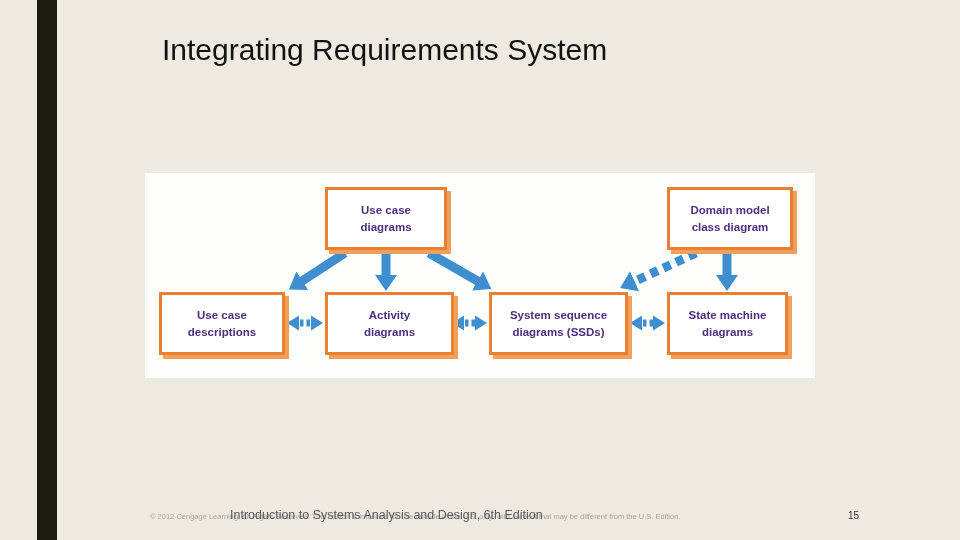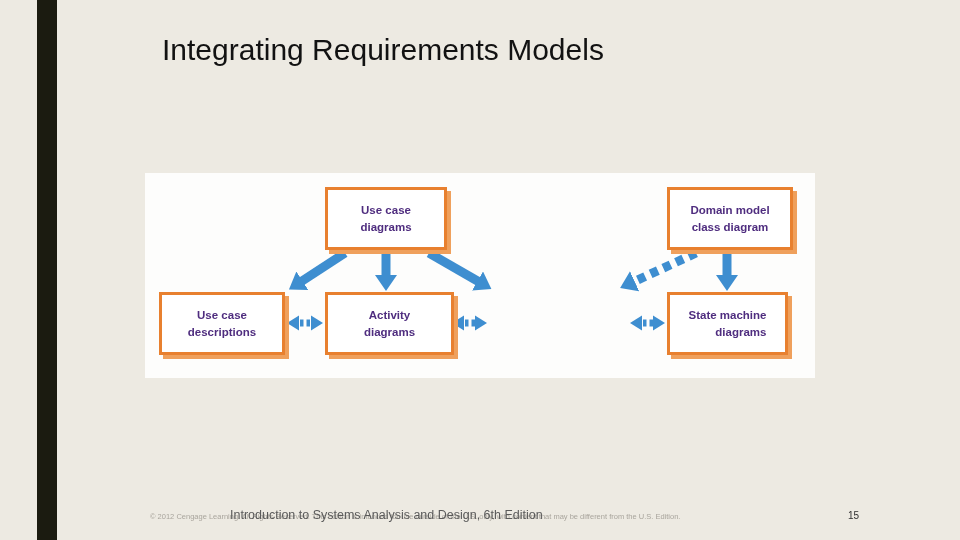--- a/index.html
+++ b/index.html
@@ -31,40 +31,40 @@
   }
   .dbox-label{
     font-weight:bold;color:#4f2d7f;font-size:11.5px;line-height:1.45;
     white-space:pre-line;
   }
   .b-ucd{left:180px;top:14px;width:122px;height:63px;}
   .b-dmc{left:522px;top:14px;width:126px;height:63px;}
   .b-ucdesc{left:14px;top:119px;width:126px;height:63px;}
   .b-act{left:180px;top:119px;width:129px;height:63px;}
   .b-ssd{left:344px;top:119px;width:139px;height:63px;}
-  .b-sm{left:522px;top:119px;width:121px;height:63px;text-align:right;}
+  .b-sm{left:522px;top:119px;width:121px;height:63px;}
   .footer-copyright{
     position:absolute;left:150px;top:511px;width:680px;
     text-align:left;font-size:7.5px;line-height:1.5;color:#a9a59d;
   }
   .footer-course-title{
     position:absolute;left:230px;top:508px;
     font-size:12.5px;color:#5a5a5a;white-space:nowrap;
   }
   .page-number{
     position:absolute;left:848px;top:510px;
     font-size:10px;color:#303030;
   }
 </style>
 </head>
 <body>
 
 <div class="side-bar"></div>
 
-<h1 class="slide-title">Integrating Requirements Models</h1>
+<h1 class="slide-title">Integrating Requirements System</h1>
 
 <div class="diagram-panel">
 
   <svg class="arrow-layer" viewBox="0 0 670 205">
     <defs>
       <marker id="ah" markerUnits="userSpaceOnUse" markerWidth="20" markerHeight="24" refX="4" refY="11" orient="auto">
         <path d="M0,0 L16,11 L0,22 Z" fill="#3e8ed0"></path>
       </marker>
     </defs>
 
@@ -103,20 +103,24 @@
 class diagram</span>
   </div>
   <div class="dbox b-ucdesc">
     <span class="dbox-label">Use case
 descriptions</span>
   </div>
   <div class="dbox b-act">
     <span class="dbox-label">Activity
 diagrams</span>
   </div>
+  <div class="dbox b-ssd">
+    <span class="dbox-label">System sequence
+diagrams (SSDs)</span>
+  </div>
   <div class="dbox b-sm">
     <span class="dbox-label">State machine
 diagrams</span>
   </div>
 </div>
 
 <div class="footer-copyright">
   <div>© 2012 Cengage Learning. All Rights Reserved. This edition is intended for use outside of the U.S. only, with content that may be different from the U.S. Edition.</div>
 </div>
 

